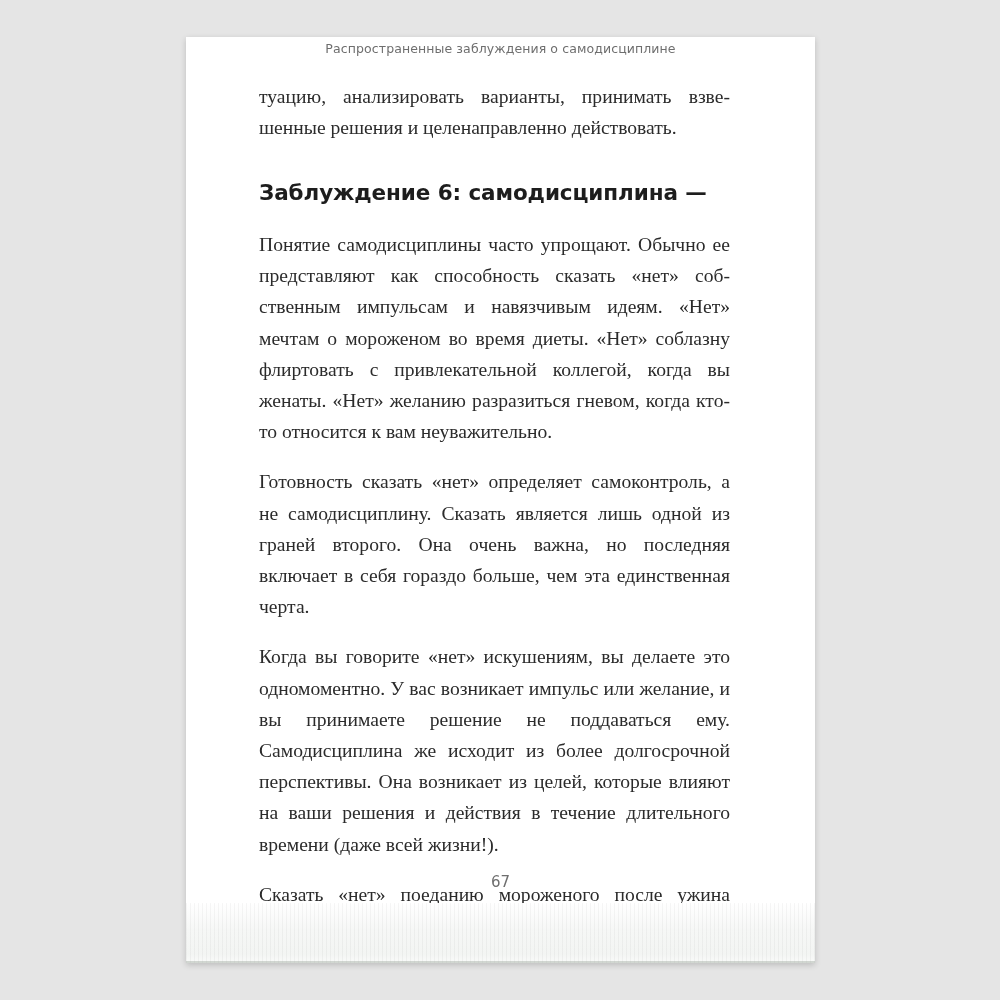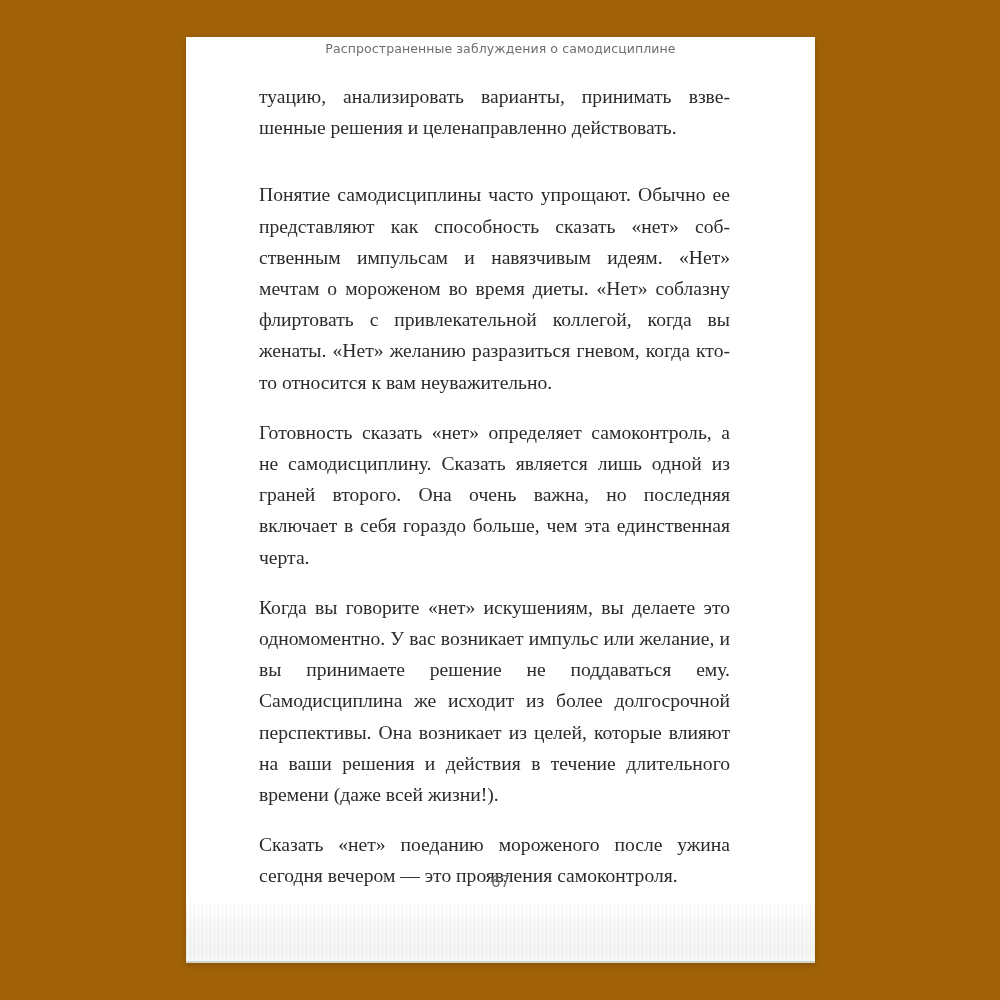--- a/index.html
+++ b/index.html
@@ -127,31 +127,32 @@
     bottom: 72px;
     text-align: center;
     font-family: "DejaVu Sans", "Liberation Sans", sans-serif;
     font-size: 15px;
     color: #6f6f6f;
   }
 </style>
 </head>
 <body style="background: rgb(74, 113, 78);">
 
-<div id="screen" style="background: #a16207;">
+<div id="screen" style="background: #e5e5e5;">
 
   <div id="page" style="background: rgb(255, 255, 255);">
 
     <div id="running-head">Распространенные заблуждения о самодисциплине</div>
 
     <div id="column">
 
       <p class="body-text">туацию, анализировать варианты, принимать взве­шенные решения и целенаправленно действовать.</p>
 
       <h2 id="section-heading">
+        <span class="hline">Заблуждение 6: самодисциплина —</span>
       </h2>
 
       <p class="body-text">Понятие самодисциплины часто упрощают. Обычно ее представляют как способность сказать «нет» соб­ственным импульсам и навязчивым идеям. «Нет» мечтам о мороженом во время диеты. «Нет» соблаз­ну флиртовать с привлекательной коллегой, когда вы женаты. «Нет» желанию разразиться гневом, когда кто-то относится к вам неуважительно.</p>
 
       <p class="body-text">Готовность сказать «нет» определяет самоконтроль, а не самодисциплину. Сказать является лишь одной из граней второго. Она очень важна, но последняя включает в себя гораздо больше, чем эта единствен­ная черта.</p>
 
       <p class="body-text">Когда вы говорите «нет» искушениям, вы делаете это одномоментно. У вас возникает импульс или желание, и вы принимаете решение не поддаваться ему. Самодисциплина же исходит из более долго­срочной перспективы. Она возникает из целей, ко­торые влияют на ваши решения и действия в течение длительного времени (даже всей жизни!).</p>
 
       <p class="body-text">Сказать «нет» поеданию мороженого после ужина сегодня вечером — это проявления самоконтроля.</p>
 

